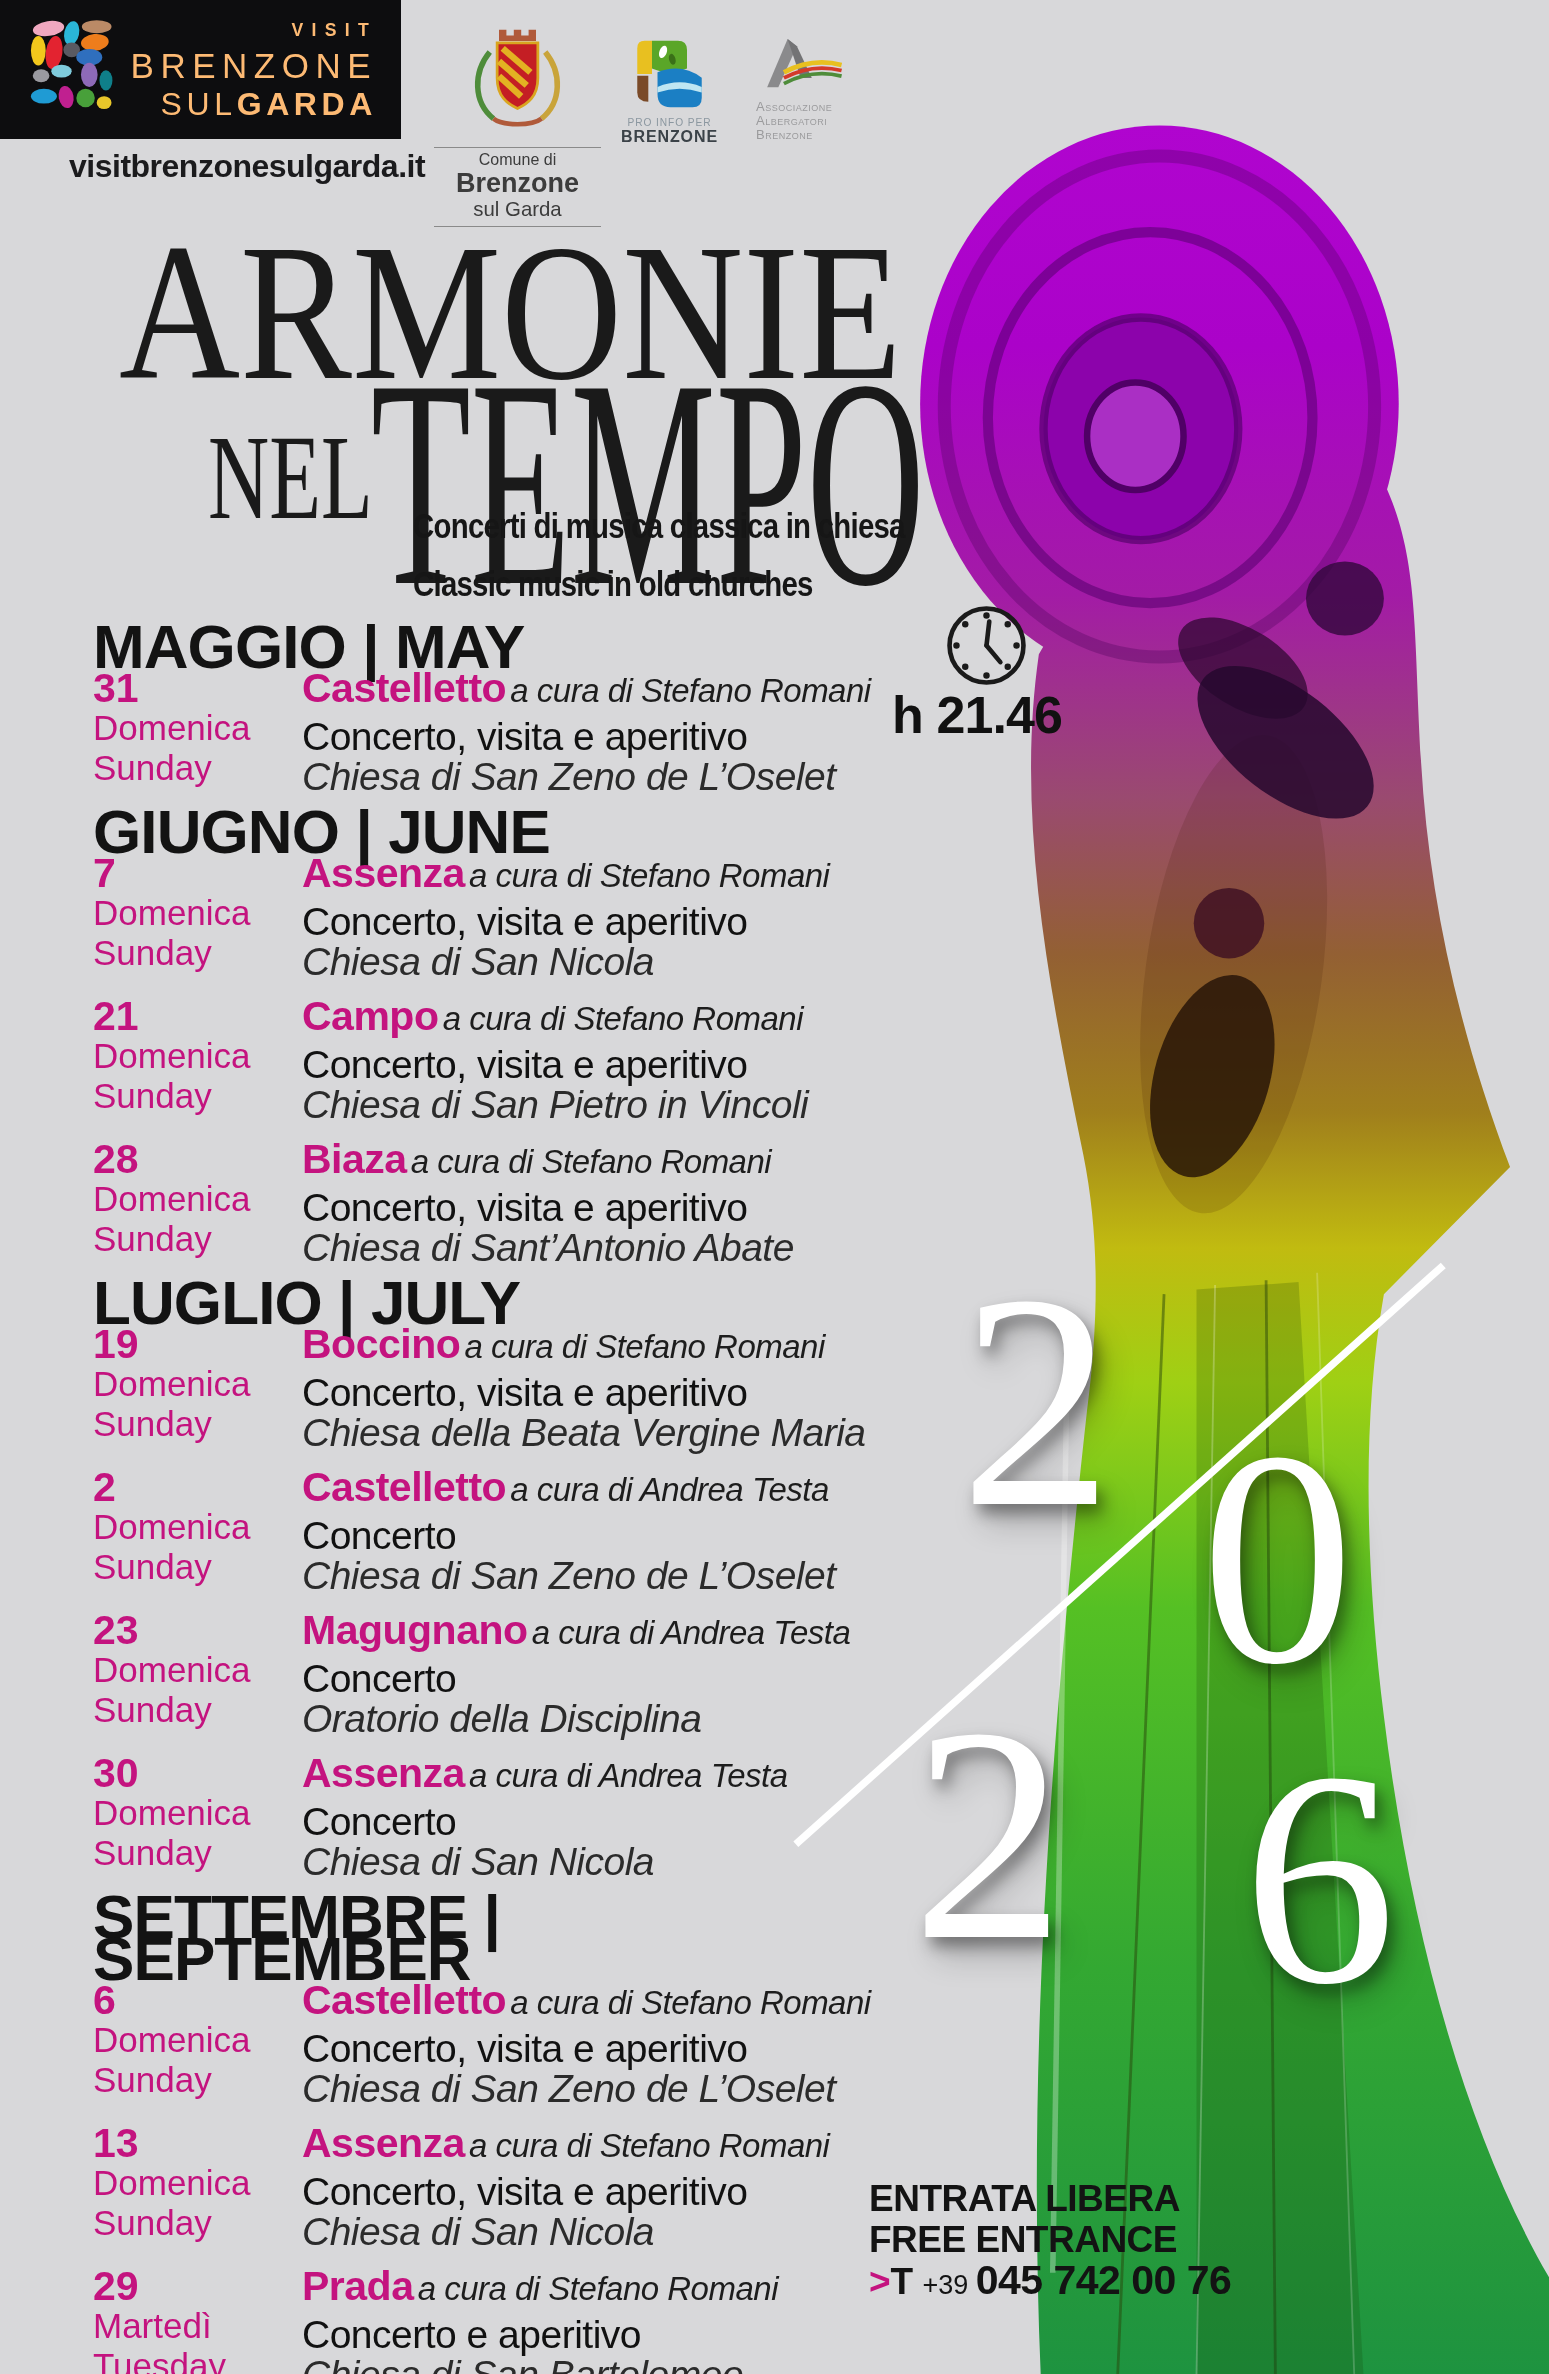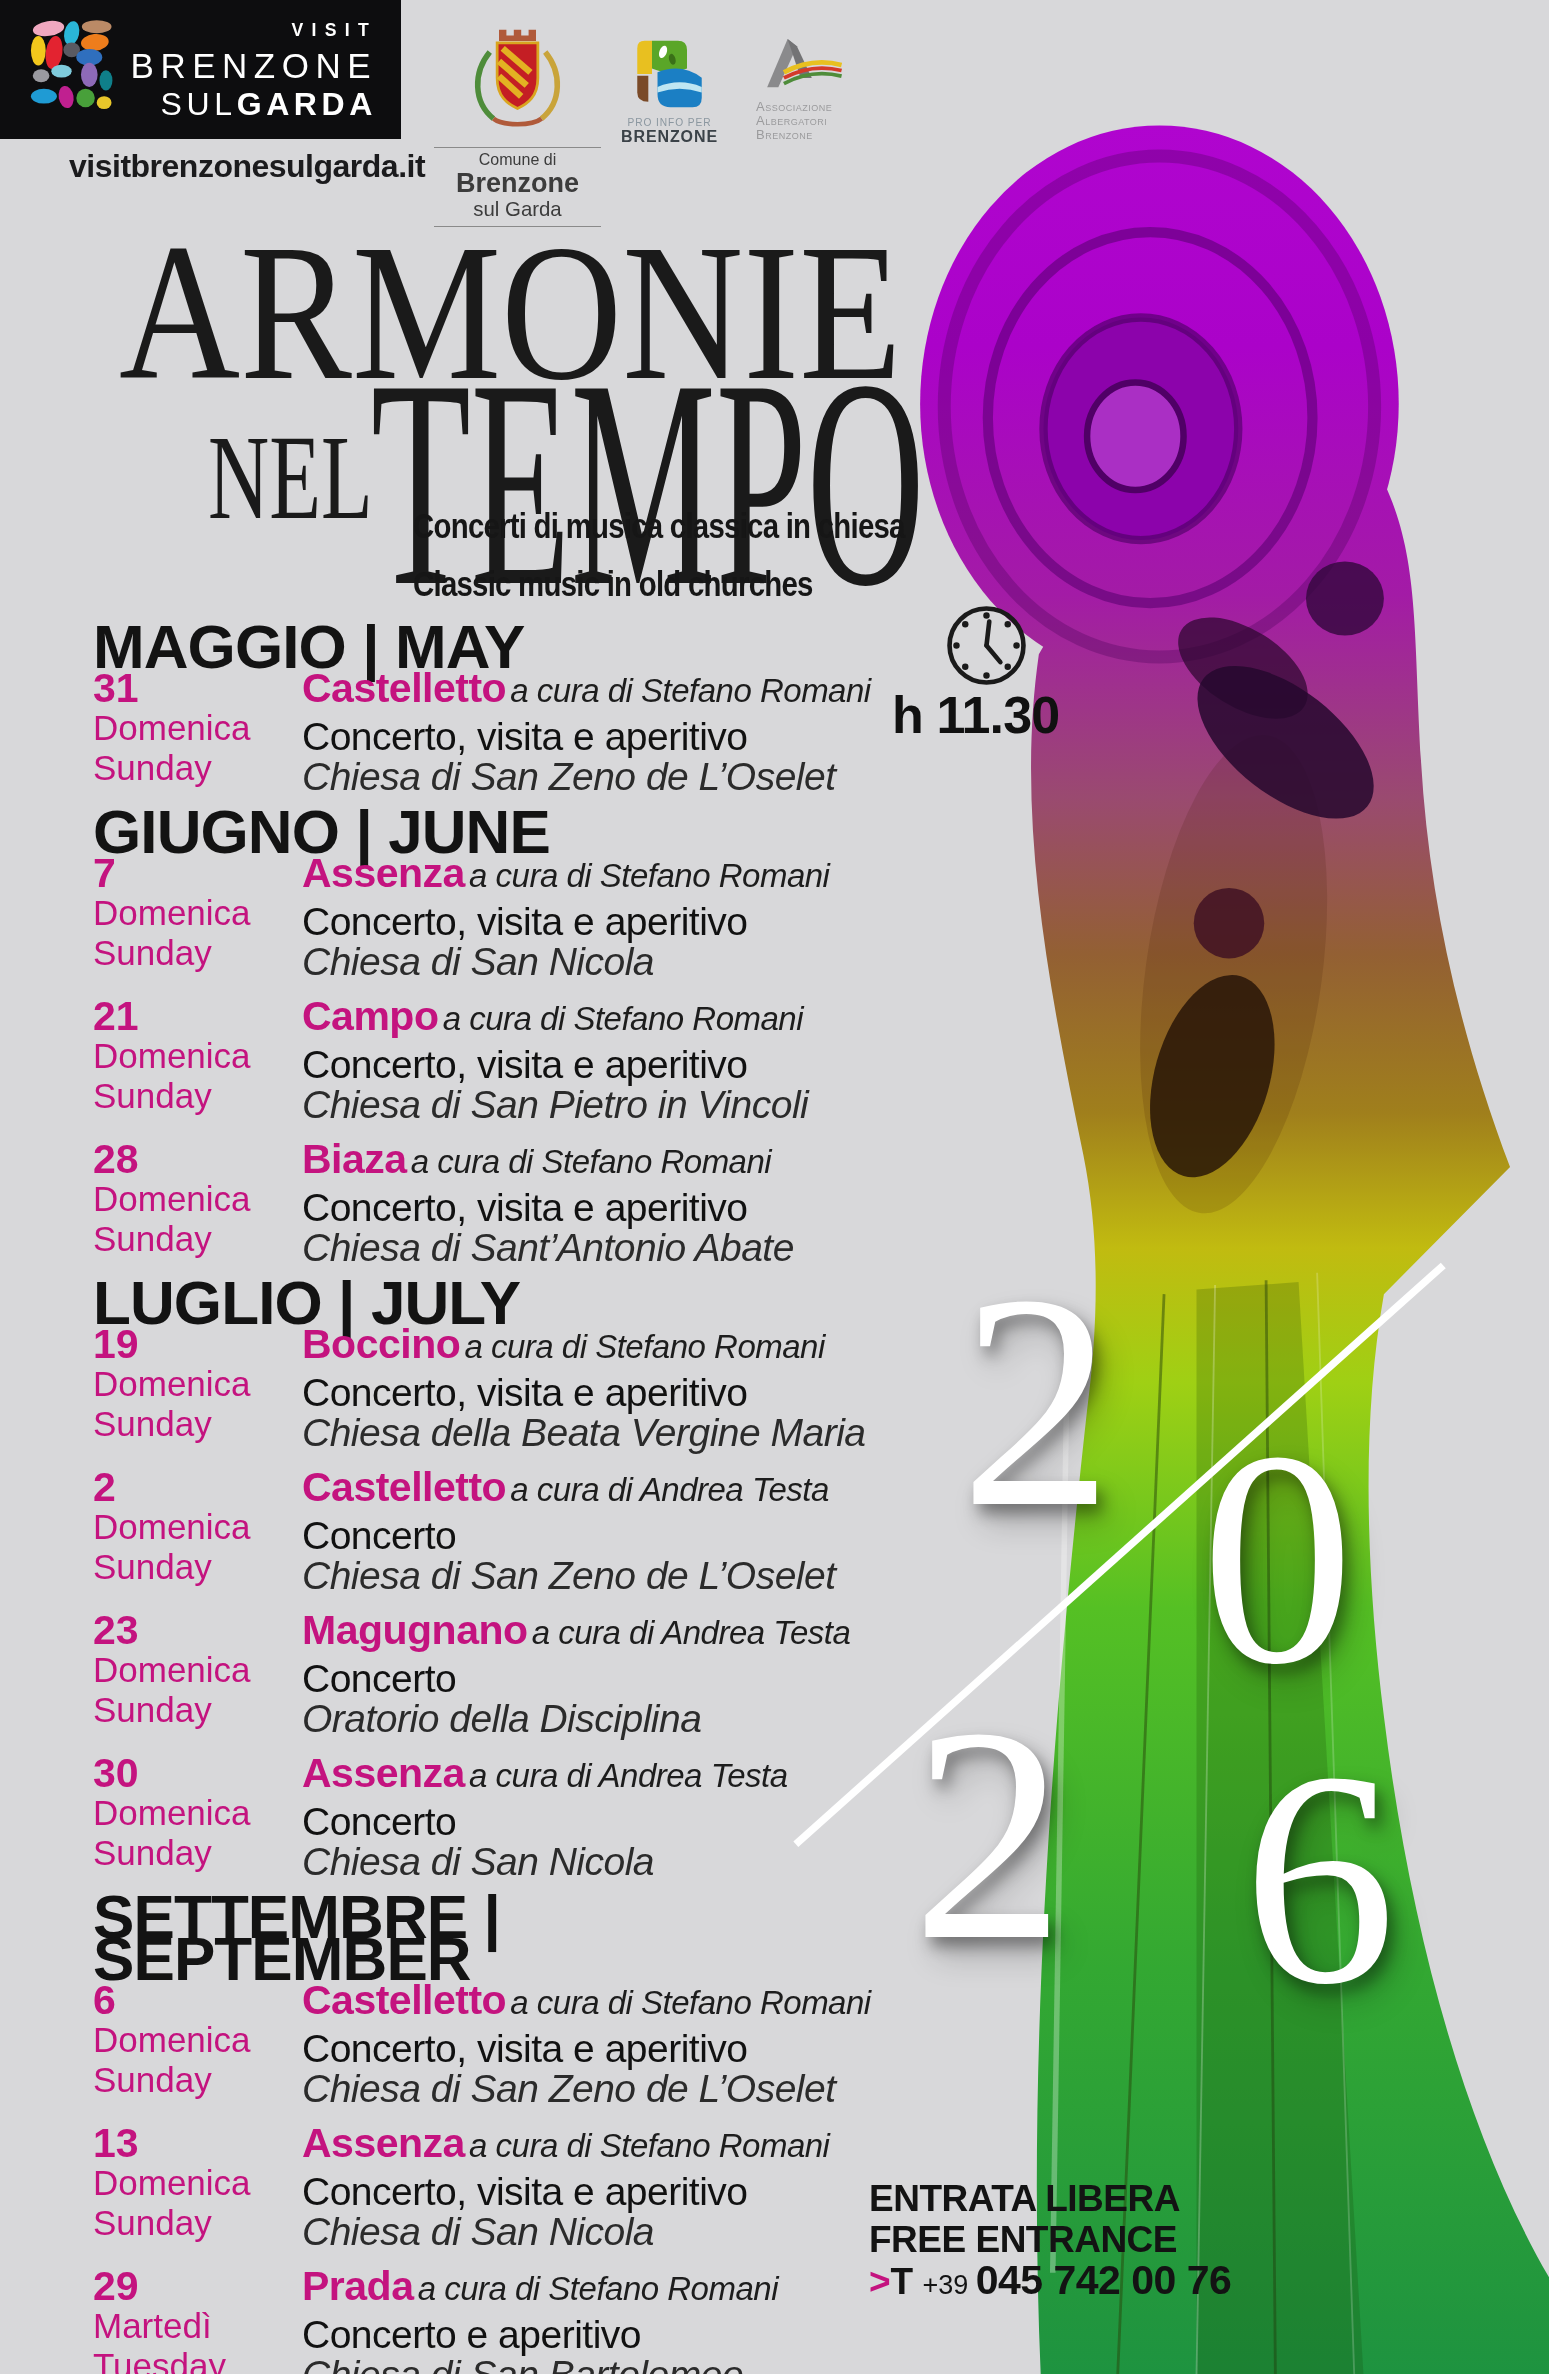--- a/index.html
+++ b/index.html
@@ -4,21 +4,21 @@
 <style>
   html,body{margin:0;padding:0;background:#b0b0b2;}
   .poster{
     position:relative;width:1549px;height:2375px;overflow:hidden;
     background:#d8d8da;
     font-family:"Liberation Sans",sans-serif;color:#141414;
   }
   
   .brandbox{position:absolute;left:0;top:0;width:401px;height:139px;background:#0d0d0f;}
   .brand-mosaic{position:absolute;left:30px;top:18.6px;}
-  .brand-text{position:absolute;right:24px;top:22px;text-align:right;color:#ffffff;line-height:1;}
+  .brand-text{position:absolute;right:24px;top:22px;text-align:right;color:#fdba74;line-height:1;}
   .brand-visit{font-size:17.6px;letter-spacing:8.3px;font-weight:bold;margin-bottom:8.3px;}
   .brand-name{font-size:35px;letter-spacing:6.5px;font-weight:normal;margin-bottom:5.6px;}
   .brand-name2{font-size:32px;letter-spacing:4.6px;}
   .brand-name2 .light{font-weight:normal;}
   .brand-name2 .bold{font-weight:bold;}
   .website{position:absolute;left:69px;top:148px;font-size:32px;font-weight:bold;color:#1b1b1d;letter-spacing:-0.5px;}
 
   .comune{position:absolute;left:434px;top:24px;width:167px;text-align:center;color:#3c3c3c;}
   .comune svg{display:block;margin:0 auto;}
   .comune-text{border-top:1.9px solid #8a8a8a;border-bottom:1.9px solid #8a8a8a;padding:3.7px 0 5.6px;margin-top:3.7px;}
@@ -231,21 +231,21 @@
       <circle cx="69" cy="23" r="3.5" fill="#1a1a1a"></circle>
     <circle cx="78.5" cy="46" r="3.5" fill="#1a1a1a"></circle>
       <circle cx="69" cy="69" r="3.5" fill="#1a1a1a"></circle>
     <circle cx="46" cy="78.5" r="3.5" fill="#1a1a1a"></circle>
       <circle cx="23" cy="69" r="3.5" fill="#1a1a1a"></circle>
     <circle cx="13.5" cy="46" r="3.5" fill="#1a1a1a"></circle>
       <circle cx="23" cy="23" r="3.5" fill="#1a1a1a"></circle>
     <line x1="46" y1="46" x2="49" y2="20" stroke="#1a1a1a" stroke-width="5" stroke-linecap="round"></line>
     <line x1="46" y1="46" x2="61" y2="64" stroke="#1a1a1a" stroke-width="5" stroke-linecap="round"></line>
   </svg>
-  <div class="time-label">h 11.30</div>
+  <div class="time-label">h 21.46</div>
 
   <div class="schedule">
       <div class="month-header">MAGGIO | MAY</div>
       <div class="event">
         <div>
           <div class="ev-line ev-date">31</div>
           <div class="ev-line ev-day">Domenica</div>
           <div class="ev-line ev-day">Sunday</div>
         </div>
         <div>

